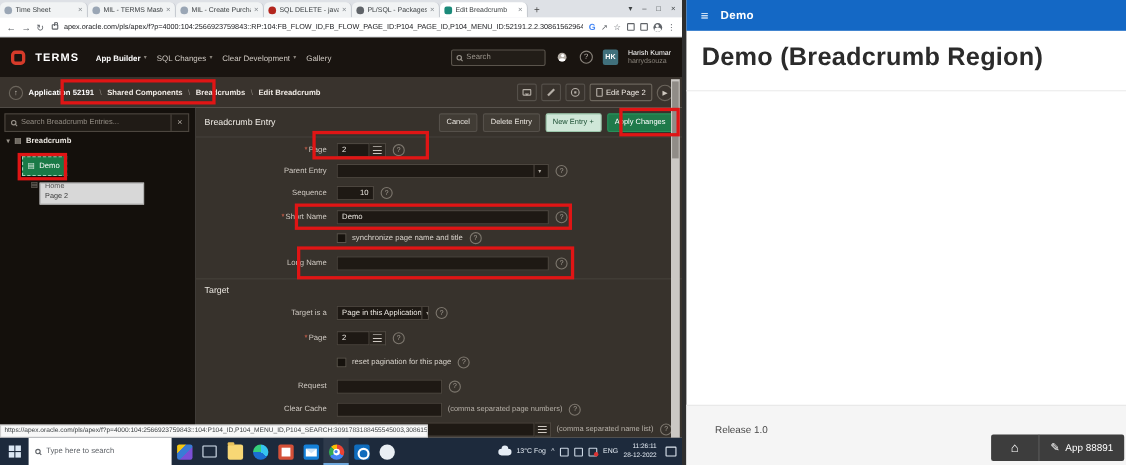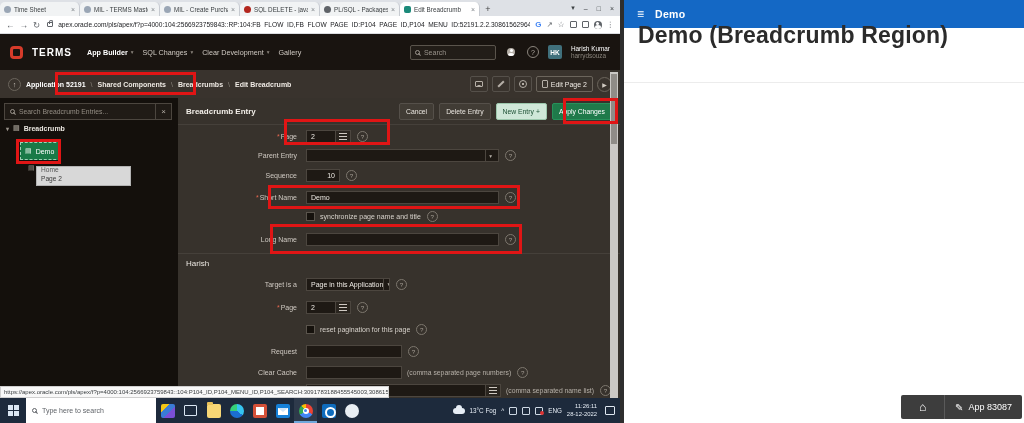--- a/index.html
+++ b/index.html
@@ -72,21 +72,21 @@
 .tico{color:#8a847c;font-size:7px}
 .troot{left:6px;top:26px;font-weight:bold}
 .tnode-demo{left:20px;top:44px;height:18px;background:#1a7a47;border:1px dashed #9fd0b5;padding:0 6px 0 4px;color:#fff}
 .thome{left:28px;top:66px}
 .ttip{position:absolute;left:36px;top:68px;width:95px;height:20px;background:#d8d8d8;border:1px solid #b3b3b3;color:#3a3a3a;font-size:6.6px;line-height:1.4;padding:0 4px;overflow:hidden;z-index:12}
 .ttip .l1{margin-top:-2px;color:#555}
 
 
 .main{position:absolute;left:178px;top:98px;width:442px;height:300px;background:#37322c;color:#cfc9c2}
 .mhead{position:absolute;left:0;top:0;right:0;height:27px;display:flex;align-items:center;padding:0 8px;border-bottom:1px solid #45403a}
-.mtitle{font-size:8px;font-weight:bold;color:#f2eee8}
+.mtitle{font-size:8px;font-weight:normal;color:#f2eee8}
 .mbtns{margin-left:auto;display:flex;gap:5px}
 .btn{height:17px;padding:0 6px;font-size:6.8px;display:flex;align-items:center;gap:2px;border-radius:2px;white-space:nowrap}
 .btn.dark{background:#413c35;color:#e8e4de;border:1px solid #55504a}
 .btn.lightgreen{background:#cfe7d8;color:#1c4f33;border:1px solid #9cc7ac}
 .btn.green{background:#1f7a4a;color:#fff;border:1px solid #27915a}
 .rows{position:absolute;left:0;top:27px;right:0}
 .frow{display:flex;align-items:center;padding-right:4px}
 .flabel{width:128px;text-align:right;padding-right:9px;font-size:7px;color:#cfc9c2;flex:none;white-space:nowrap}
 .req{color:#e0654f;margin-right:1px}
 .finput{background:#1e1914;border:1px solid #4c463f;height:13px;color:#ece8e2;font-size:7px;display:flex;align-items:center;padding:0 4px;overflow:hidden}
@@ -131,21 +131,21 @@
 .mute{position:relative}.mute::after{content:"";position:absolute;right:-2px;bottom:-1px;width:4px;height:4px;border-radius:50%;background:#d33}
 .clock{text-align:right;line-height:1.2;font-size:5.9px}
 .notif{width:10px;height:9px;border:1px solid #dfe7f0;border-radius:1px;margin-left:3px}
 
 
 .demo{position:absolute;left:620px;top:0;width:404px;height:423px;background:#fff}
 .dstrip{position:absolute;left:0;top:0;width:4px;height:423px;background:#2e2e2e}
 .dhdr{position:absolute;left:4px;top:0;right:0;height:28px;background:#1468c5;display:flex;align-items:center;gap:11px;padding:0 13px;color:#fff}
 .dmenu{font-size:12px;line-height:1}
 .dtitle{font-weight:bold;font-size:10.5px;letter-spacing:.3px}
-.dheading{position:absolute;left:18px;top:22px;font-size:23px;font-weight:bold;color:#2b2b2b;letter-spacing:.2px;white-space:nowrap}
+.dheading{position:absolute;left:18px;top:38px;font-size:23px;font-weight:bold;color:#2b2b2b;letter-spacing:.2px;white-space:nowrap}
 .ddivider{position:absolute;left:4px;right:0;top:82px;height:1px;background:#ececec}
 .dfooter{position:absolute;left:4px;right:0;top:368px;bottom:0;background:#f5f5f5;border-top:1px solid #e8e8e8}
 .drelease{position:absolute;left:26px;top:17px;font-size:9px;color:#4a4a4a}
 .dtoolbar{position:absolute;right:2px;top:395px;height:24px;display:flex;background:#3d3d3d;color:#fff;border-radius:2px;overflow:hidden}
 .dhome{width:44px;display:flex;align-items:center;justify-content:center;font-size:12px;border-right:1px solid #5a5a5a}
 .dapp{display:flex;align-items:center;gap:5px;padding:0 10px;font-size:9px;white-space:nowrap}
 .dpencil{font-size:10px}
 
 
 .anno{position:absolute;border:3px solid #e01515;z-index:60;pointer-events:none}
@@ -354,21 +354,21 @@
           <span class="helpc">?</span>
         </div>
 
         <div class="frow" style="height:28px">
           <span class="flabel">Long Name</span>
           <span class="finput w193"></span>
           <span class="helpc">?</span>
         </div>
 
         <div class="sectionrow" style="height:19px">
-            <span>Harish</span>
+            <span>Target</span>
           </div>
 
         <div class="frow" style="height:24px">
           <span class="flabel">Target is a</span>
           <span class="finput w84">
               <span style="white-space:nowrap">Page in this Application</span>
               <span class="selcaret">▾</span>
             </span>
           <span class="helpc">?</span>
         </div>
@@ -481,27 +481,30 @@
   </div>
 
   <div class="demo">
     <div class="dstrip"></div>
     <div class="dhdr">
       <span class="dmenu">≡</span>
       <span class="dtitle">Demo</span>
     </div>
     <div class="dheading">Demo (Breadcrumb Region)</div>
     <div class="ddivider"></div>
+    <div class="dfooter">
+      <span class="drelease">Release 1.0</span>
+    </div>
     <div class="dtoolbar">
       <span class="dhome">
           <span>⌂</span>
         </span>
       <span class="dapp">
           <span class="dpencil">✎</span>
-          <span>App 83087</span>
+          <span>App 88891</span>
         </span>
     </div>
   </div>
 
   <div class="anno a1"></div>
   <div class="anno a2"></div>
   <div class="anno a3"></div>
   <div class="anno a4"></div>
   <div class="anno a5"></div>
   <div class="anno a6"></div>

